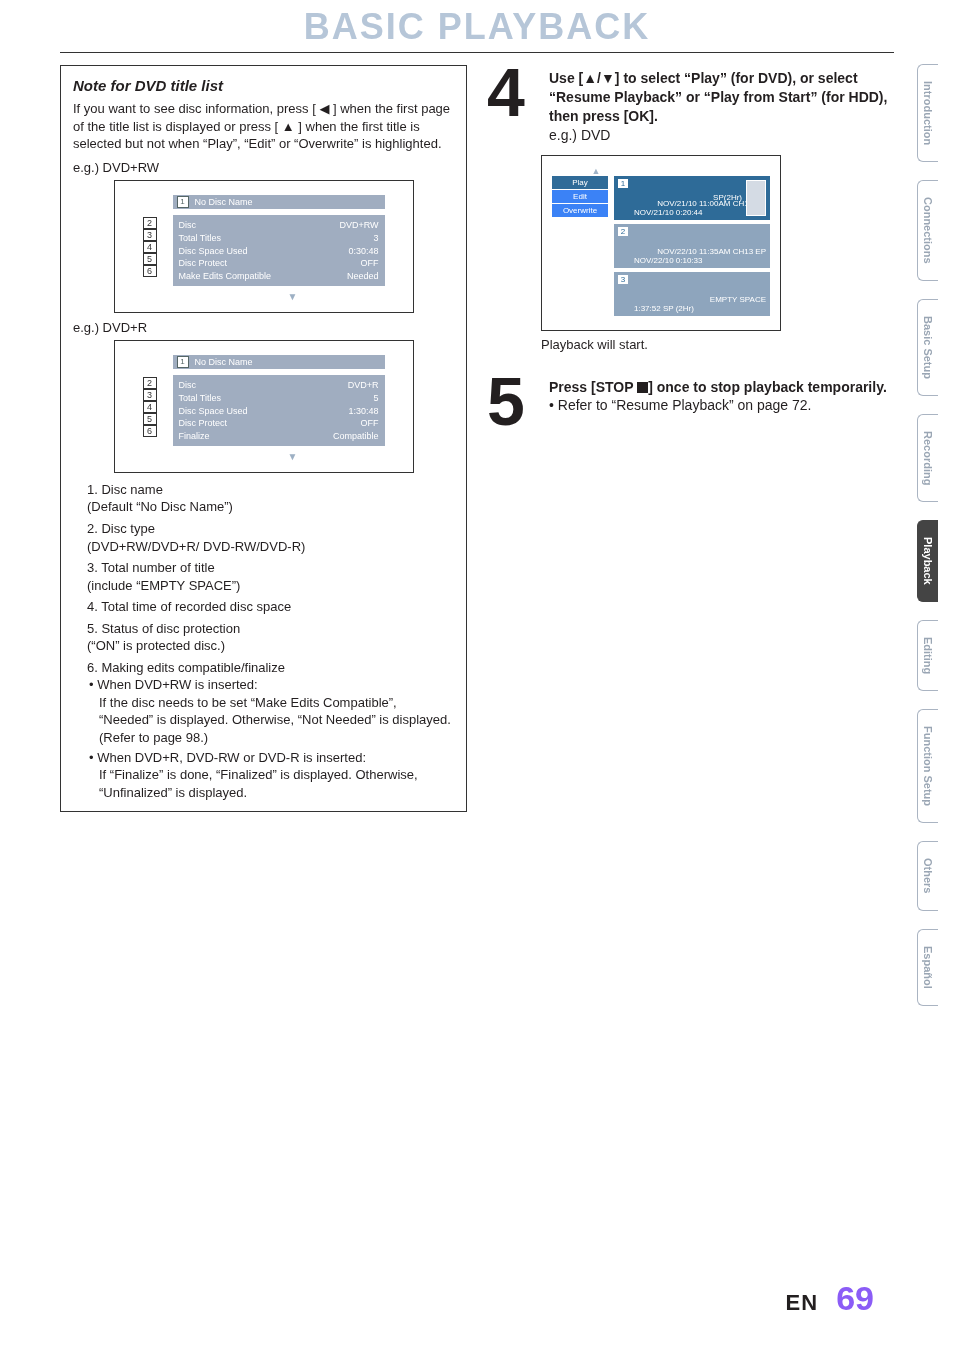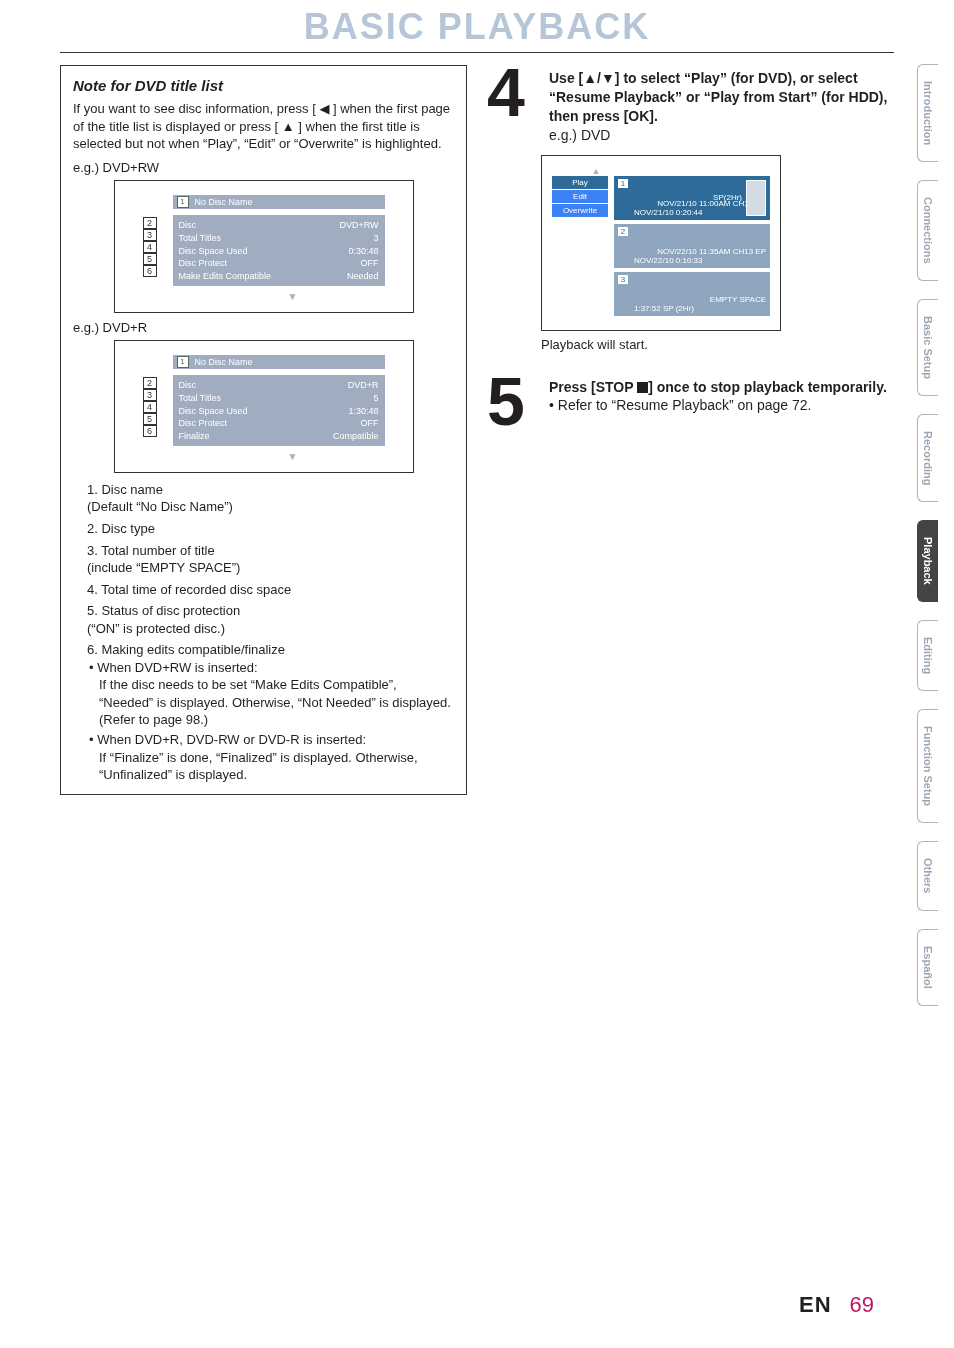--- a/index.html
+++ b/index.html
@@ -205,21 +205,21 @@
 
   .footer {
     position: absolute;
     bottom: 30px;
     right: 80px;
     display: flex;
     align-items: baseline;
     gap: 18px;
   }
   .footer .en { font-size: 22px; font-weight: 900; letter-spacing: 1px; }
-  .footer .pg { font-size: 22px; font-weight: 400; color: #be185d; }
+  .footer .pg { font-size: 34px; font-weight: 700; color: #8b5cf6; }
 </style>
 </head>
 <body>
 
 <div class="page-title">BASIC PLAYBACK</div>
 <hr class="hr">
 
 <div class="content">
   <div class="left-col">
     <div class="note-box">
@@ -301,21 +301,21 @@
                 <span>Finalize</span>
                 <span>Compatible</span>
               </div>
           </div>
           <div class="ip-arrow">▼</div>
         </div>
       </div>
 
       <ul class="item-list">
         <li><span>1. Disc name</span><span class="sub">(Default “No Disc Name”)</span></li>
-        <li><span>2. Disc type</span></li>
+        <li><span>2. Disc type</span><span class="sub">(DVD+RW/DVD+R/ DVD-RW/DVD-R)</span></li>
         <li><span>3. Total number of title</span><span class="sub">(include “EMPTY SPACE”)</span></li>
         <li><span>4. Total time of recorded disc space</span></li>
         <li><span>5. Status of disc protection</span><span class="sub">(“ON” is protected disc.)</span></li>
         <li><span>6. Making edits compatible/finalize</span>
           <ul class="bullet-sub">
             <li><span>When DVD+RW is inserted:</span><br><span>If the disc needs to be set “Make Edits Compatible”, “Needed” is displayed. Otherwise, “Not Needed” is displayed. (Refer to page 98.)</span></li>
             <li><span>When DVD+R, DVD-RW or DVD-R is inserted:</span><br><span>If “Finalize” is done, “Finalized”  is displayed. Otherwise, “Unfinalized” is displayed.</span></li>
           </ul>
         </li>
       </ul>

